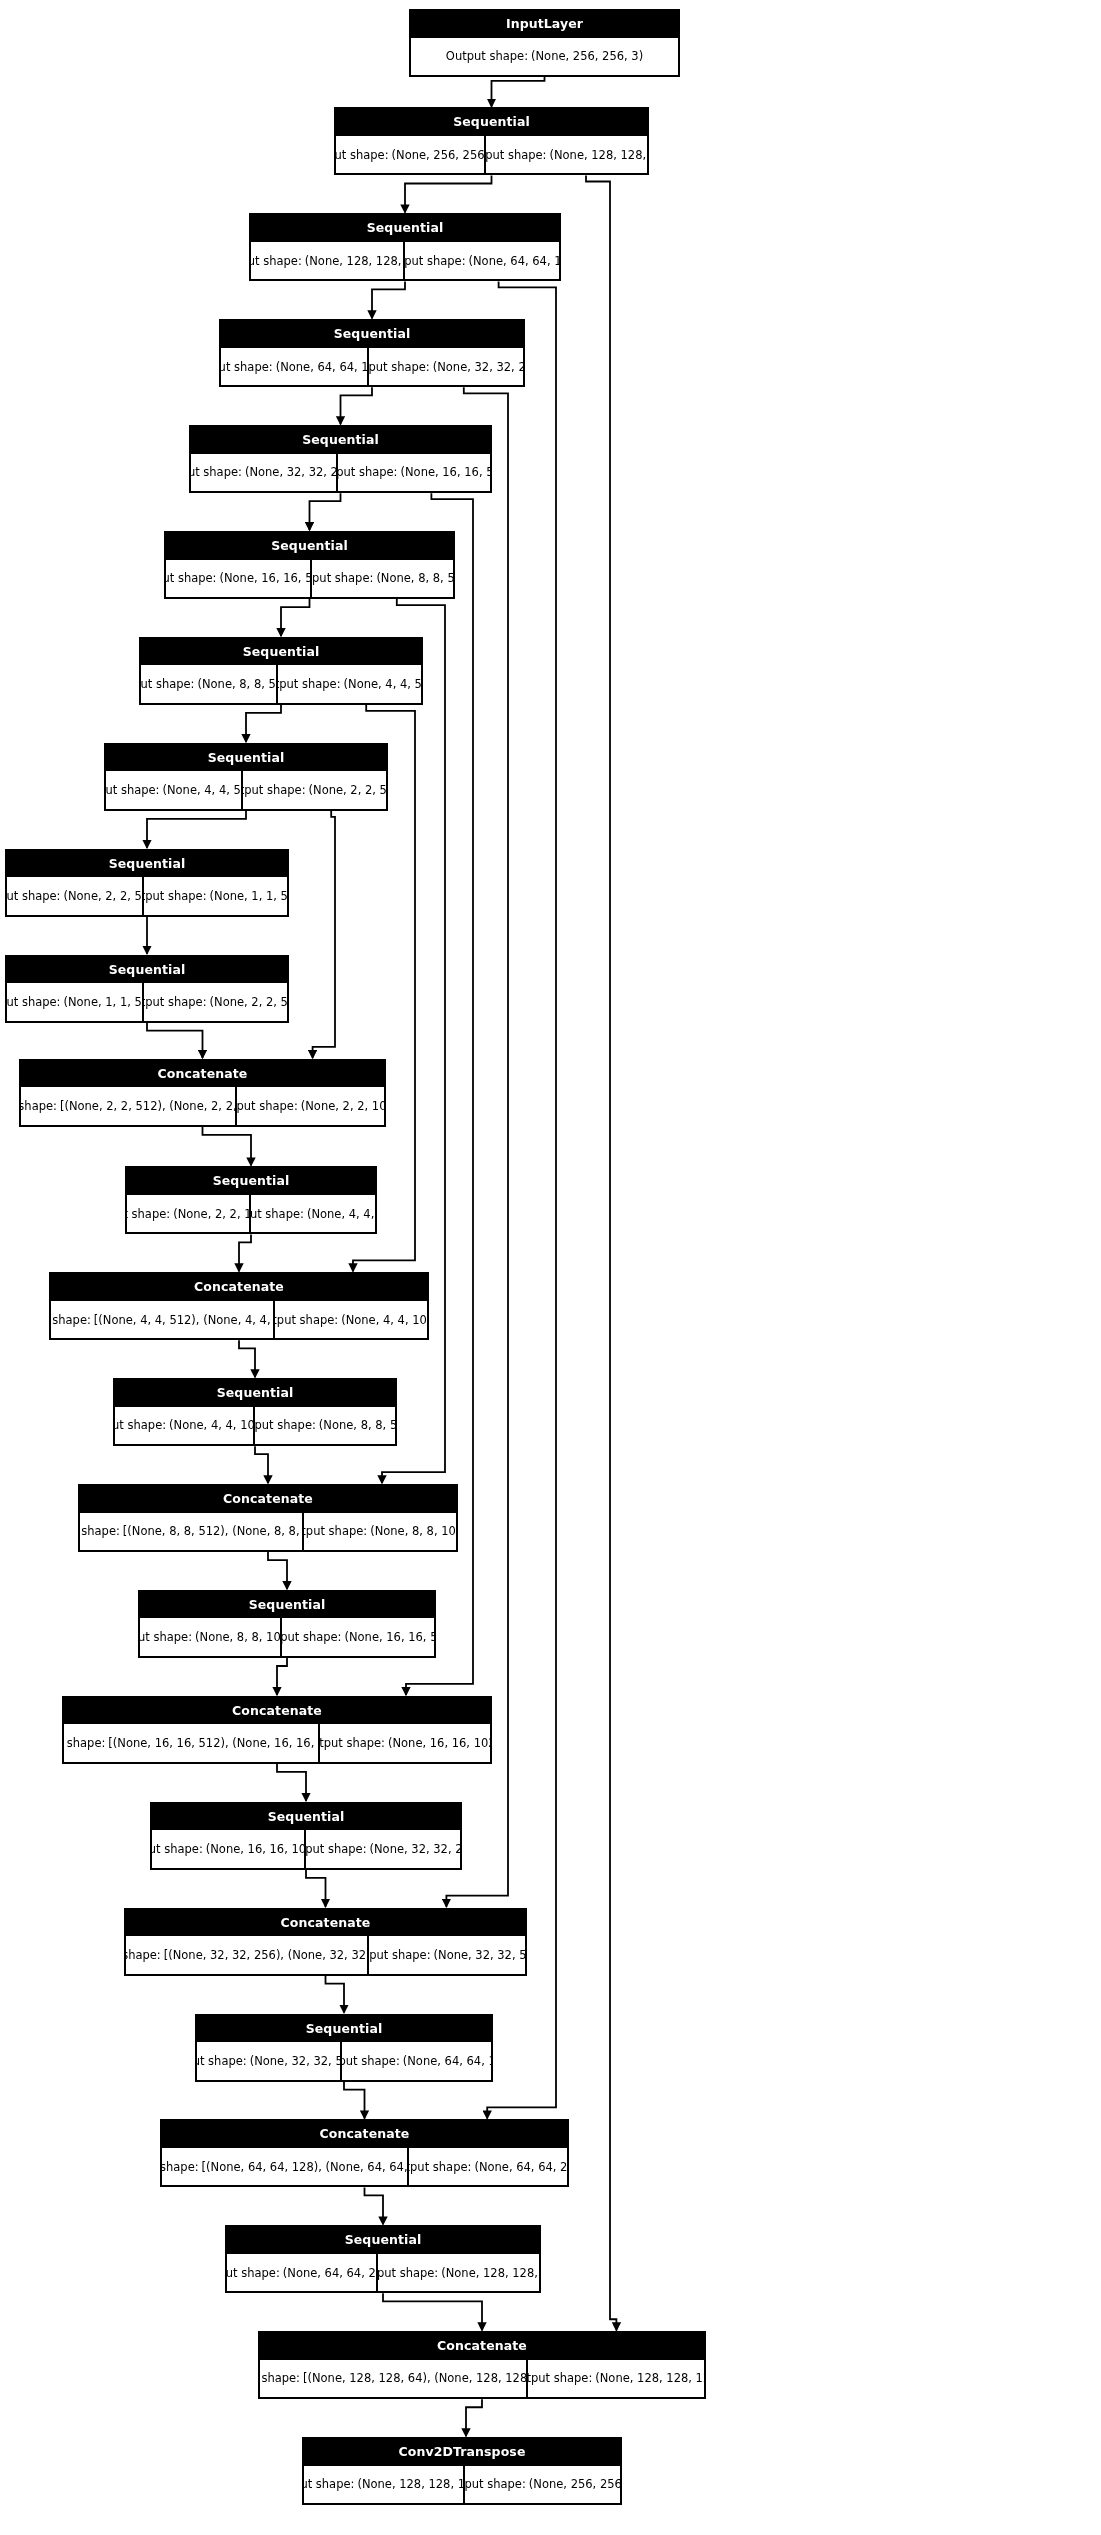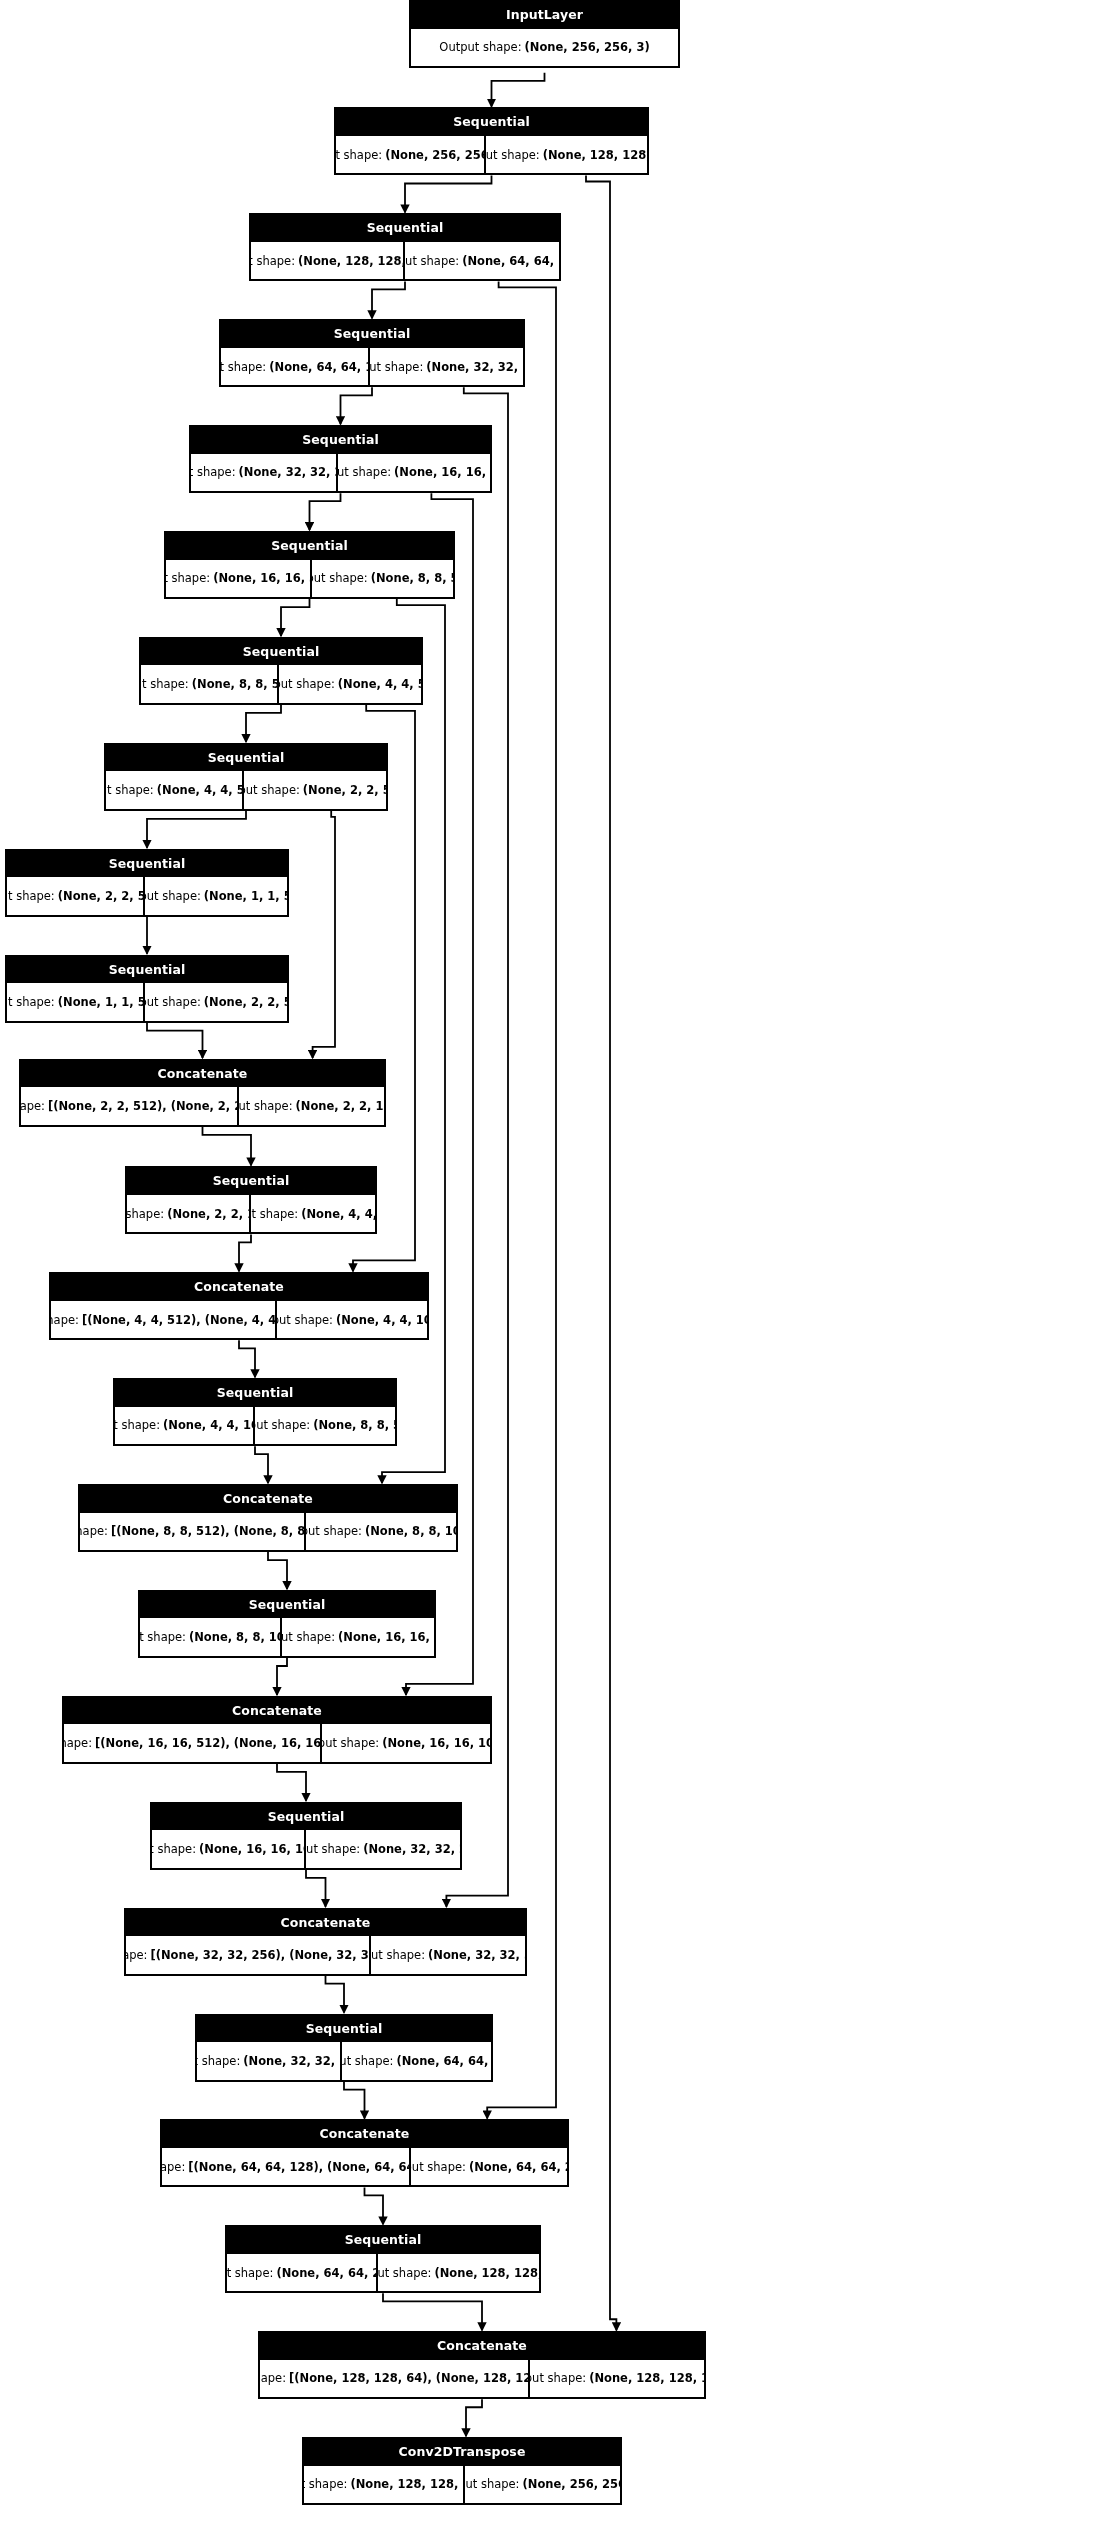--- a/index.html
+++ b/index.html
@@ -61,21 +61,21 @@
     display: flex;
     align-items: center;
     justify-content: center;
     background: #ffffff;
     overflow: hidden;
   }
   .cell + .cell {
     border-left: 2px solid #000000;
   }
   .cell .lbl { font-weight: normal; }
-  .cell .val { font-weight: bold; margin-left: 3px; }
+  .cell .val { font-weight: normal; margin-left: 3px; }
   .node-body.single .cell { justify-content: center; }
 </style>
 </head>
 <body>
 
 <div id="canvas">
   <svg id="edges" viewBox="0 0 1101 2535" preserveAspectRatio="none">
     <defs>
       <marker id="arrow" viewBox="0 0 10 10" refX="8.5" refY="5" markerWidth="5.2" markerHeight="5.2" orient="auto-start-reverse">
         <path d="M 0 0 L 10 5 L 0 10 z" fill="#000000"></path>
@@ -108,21 +108,21 @@
         <path d="M 325.5 1975.6677215189873 L 325.5 1983.6677215189873 L 344 1983.6677215189873 L 344 2012.5601265822784" fill="none" stroke="#000000" stroke-width="1.8" marker-end="url(#arrow)"></path>
         <path d="M 344 2081.5601265822784 L 344 2089.5601265822784 L 364.5 2089.5601265822784 L 364.5 2118.4525316455693" fill="none" stroke="#000000" stroke-width="1.8" marker-end="url(#arrow)"></path>
         <path d="M 498.6 281.3892405063291 L 498.6 287.3892405063291 L 556 287.3892405063291 L 556 2107.4525316455693 L 487.20000000000005 2107.4525316455693 L 487.20000000000005 2118.4525316455693" fill="none" stroke="#000000" stroke-width="1.8" marker-end="url(#arrow)"></path>
         <path d="M 364.5 2187.4525316455693 L 364.5 2195.4525316455693 L 383 2195.4525316455693 L 383 2224.3449367088606" fill="none" stroke="#000000" stroke-width="1.8" marker-end="url(#arrow)"></path>
         <path d="M 383 2293.3449367088606 L 383 2301.3449367088606 L 482 2301.3449367088606 L 482 2330.237341772152" fill="none" stroke="#000000" stroke-width="1.8" marker-end="url(#arrow)"></path>
         <path d="M 586 175.49683544303798 L 586 181.49683544303798 L 610 181.49683544303798 L 610 2319.237341772152 L 616.4000000000001 2319.237341772152 L 616.4000000000001 2330.237341772152" fill="none" stroke="#000000" stroke-width="1.8" marker-end="url(#arrow)"></path>
         <path d="M 482 2399.237341772152 L 482 2407.237341772152 L 466 2407.237341772152 L 466 2436.129746835443" fill="none" stroke="#000000" stroke-width="1.8" marker-end="url(#arrow)"></path>
       </g>
   </svg>
   <div id="nodes-layer">
-      <div class="node" style="left: 409px; top: 0; width: 271px; height: 68px;">
+      <div class="node" style="left: 409px; top: 9px; width: 271px; height: 68px;">
         <div class="node-title">InputLayer</div>
         <div class="node-body single">
           <div class="cell">
             <span class="lbl">Output shape:</span>
             <span class="val">(None, 256, 256, 3)</span>
           </div>
         </div>
       </div>
       <div class="node" style="left: 334px; top: 107.497px; width: 315px; height: 68px;">
         <div class="node-title">Sequential</div>

